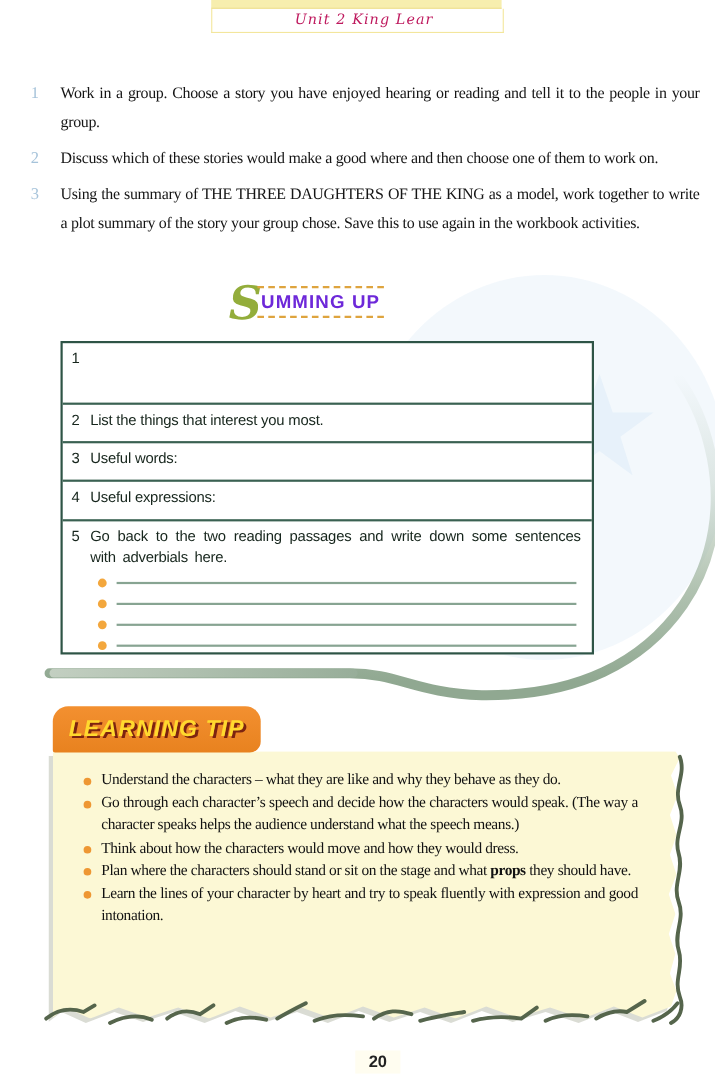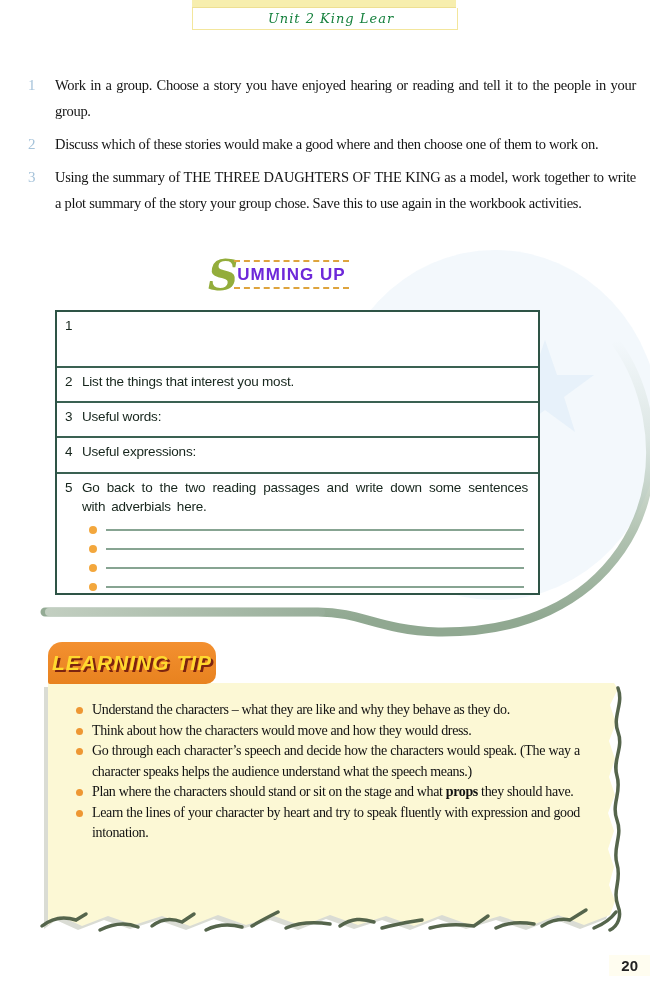--- a/index.html
+++ b/index.html
@@ -4,21 +4,21 @@
 <style>
   html,body{margin:0;padding:0;background:#e8e8e8;}
   .page{position:relative;width:650px;height:993px;background:#ffffff;overflow:hidden;
         font-family:"Liberation Serif",serif;}
   
   .unit-band{position:absolute;left:192px;top:0;width:264px;height:7px;
              background:#f7eeae;border-bottom:1px solid #eedf92;}
   .unit-box{position:absolute;left:192px;top:8px;width:264px;height:21px;
             border:1px solid #f3e69c;border-top:none;text-align:center;}
   .unit-title{font-family:"DejaVu Serif",serif;font-style:italic;font-size:13px;
-              color:#15803d;letter-spacing:1px;line-height:21px;margin-left:12px;}
+              color:#be185d;letter-spacing:1px;line-height:21px;margin-left:12px;}
   
   .tasks{position:absolute;left:28px;top:72px;width:608px;}
   .task{display:flex;margin-bottom:7px;font-size:14.5px;line-height:26px;
         letter-spacing:-0.3px;color:#151515;}
   .task .num{width:27px;flex-shrink:0;color:#a6c3da;font-size:15px;}
   .task .txt{flex:1;text-align:justify;}
   
   .summing{position:absolute;left:208px;top:256px;display:flex;align-items:flex-start;}
   .s-init{font-family:"DejaVu Serif",serif;font-style:italic;font-weight:bold;
           font-size:42px;line-height:40px;color:#93ad3b;}
@@ -39,21 +39,21 @@
   .t-r1{height:56px;} .t-r2{height:35px;} .t-r3{height:35px;} .t-r4{height:36px;} .t-r5{height:115px;}
   .t-num{float:left;width:17px;}
   .t-text{display:block;margin-left:17px;text-align:justify;}
   .t-r5 .t-text{word-spacing:2.5px;}
   .ans{margin:6px 4px 0 24px;height:13px;display:flex;align-items:flex-end;}
   .ans:first-of-type{margin-top:5px;}
   .ans .dot{width:8px;height:8px;border-radius:50%;background:#f3a73d;
             margin:0 9px 0 0;flex-shrink:0;}
   .ans .ln{flex:1;border-bottom:2px solid #87a492;margin-bottom:3px;}
   
-  .tip-tab{position:absolute;left:48px;top:642px;width:168px;height:42px;z-index:3;
+  .tip-tab{position:absolute;left:48px;top:642px;width:189px;height:42px;z-index:3;
            background:linear-gradient(#f39030,#e8821f);
            border-radius:14px 14px 10px 2px;display:flex;align-items:center;
            justify-content:center;}
   .tip-title{font-family:"Liberation Sans",sans-serif;font-weight:bold;font-style:italic;
              font-size:21px;letter-spacing:1px;color:#ffd92e;
              text-shadow:2.5px 2px 0 #7c2410;}
   .tip-shadow{position:absolute;left:44px;top:687px;width:570px;height:246px;
               background:#bcc0b0;opacity:.55;z-index:1;
               clip-path:polygon(0px 0px,566px 0px,570px 6px,562px 22px,568px 40px,561px 58px,567px 76px,561px 94px,567px 112px,560px 130px,566px 148px,560px 166px,566px 184px,561px 202px,567px 218px,562px 232px,536px 242px,510px 232px,482px 243px,452px 233px,422px 242px,394px 232px,366px 243px,338px 233px,310px 242px,282px 232px,254px 243px,226px 233px,198px 242px,170px 232px,142px 243px,114px 233px,86px 242px,60px 233px,34px 243px,12px 233px,0px 242px);}
   .tip-box{position:absolute;left:48px;top:683px;width:570px;height:246px;
@@ -64,21 +64,21 @@
              text-align:justify;text-indent:15px;color:#111;}
   .tip-list{margin:12px;padding:0;list-style:none;}
   .tip-li{display:flex;}
   .tip-li .dot{width:7px;height:7px;border-radius:50%;background:#ee9733;
                margin:7px 9px 0 3px;flex-shrink:0;}
   .tip-li .txt{flex:1;text-align:justify;font-size:14px;line-height:20.5px;
                letter-spacing:-0.35px;color:#111;}
   .tip-edge{position:absolute;left:34px;top:676px;width:610px;height:266px;z-index:4;
             pointer-events:none;}
   
-  .pageno{position:absolute;left:0;right:0;top:957px;text-align:right;z-index:5;padding-left:37px;}
+  .pageno{position:absolute;left:0;right:0;top:957px;text-align:center;z-index:5;padding-left:37px;}
   .pageno span{font-family:"Liberation Sans",sans-serif;font-weight:bold;font-size:15px;
                color:#222;background:#fffdf0;padding:2px 12px;}
 </style>
 </head>
 <body>
 
 <div class="page">
 
   <svg class="swoosh" viewBox="0 0 650 430" xmlns="http://www.w3.org/2000/svg">
     <defs>
@@ -168,25 +168,25 @@
   <div class="tip-shadow"></div>
   <div class="tip-box">
     <div class="tip-inner">
       <ul class="tip-list">
         <li class="tip-li">
           <span class="dot"></span>
           <span class="txt"><span>Understand the characters – what they are like and why they behave as they do.</span></span>
         </li>
         <li class="tip-li">
           <span class="dot"></span>
+          <span class="txt"><span>Go through each character’s speech and decide how the characters would speak. (The way a character speaks helps the audience understand what the speech means.)</span></span>
+        </li>
+        <li class="tip-li">
+          <span class="dot"></span>
           <span class="txt"><span>Think about how the characters would move and how they would dress.</span></span>
-        </li>
-        <li class="tip-li">
-          <span class="dot"></span>
-          <span class="txt"><span>Go through each character’s speech and decide how the characters would speak. (The way a character speaks helps the audience understand what the speech means.)</span></span>
         </li>
         <li class="tip-li">
           <span class="dot"></span>
           <span class="txt"><span>Plan where the characters should stand or sit on the stage and what </span><b>props</b><span> they should have.</span></span>
         </li>
         <li class="tip-li">
           <span class="dot"></span>
           <span class="txt"><span>Learn the lines of your character by heart and try to speak fluently with expression and good intonation.</span></span>
         </li>
       </ul>

